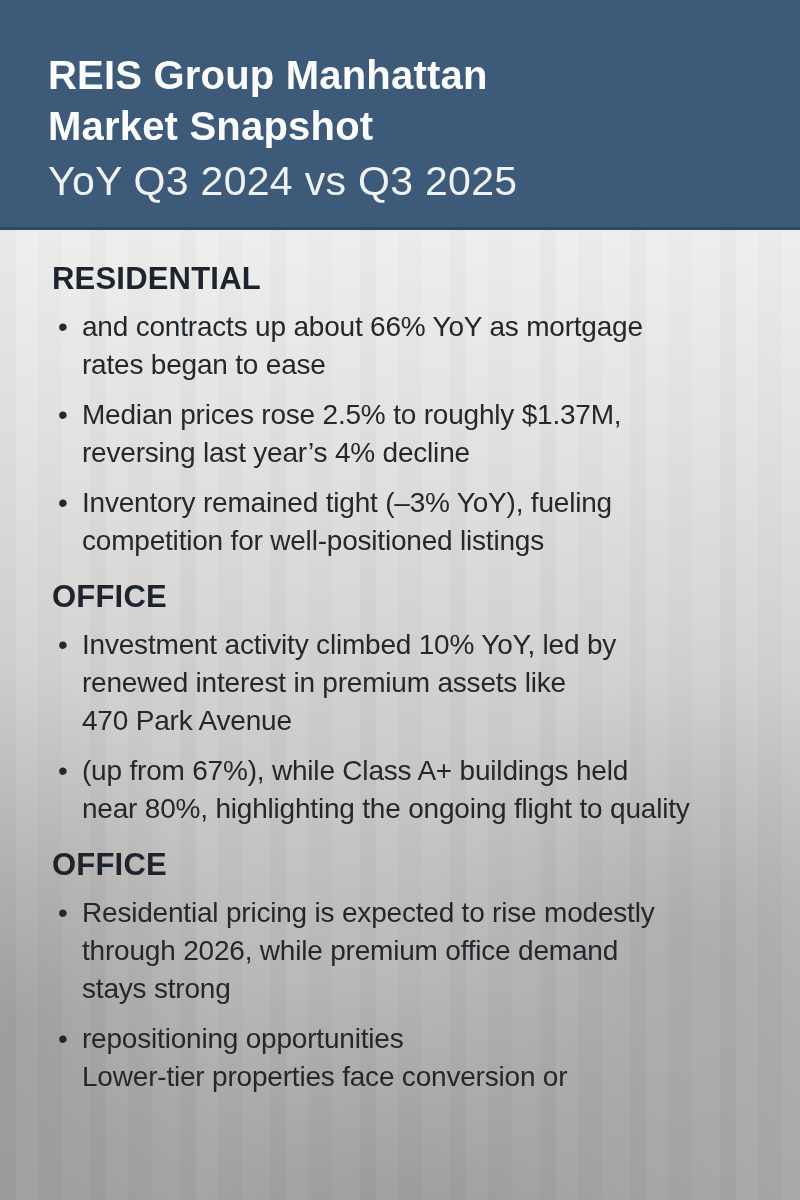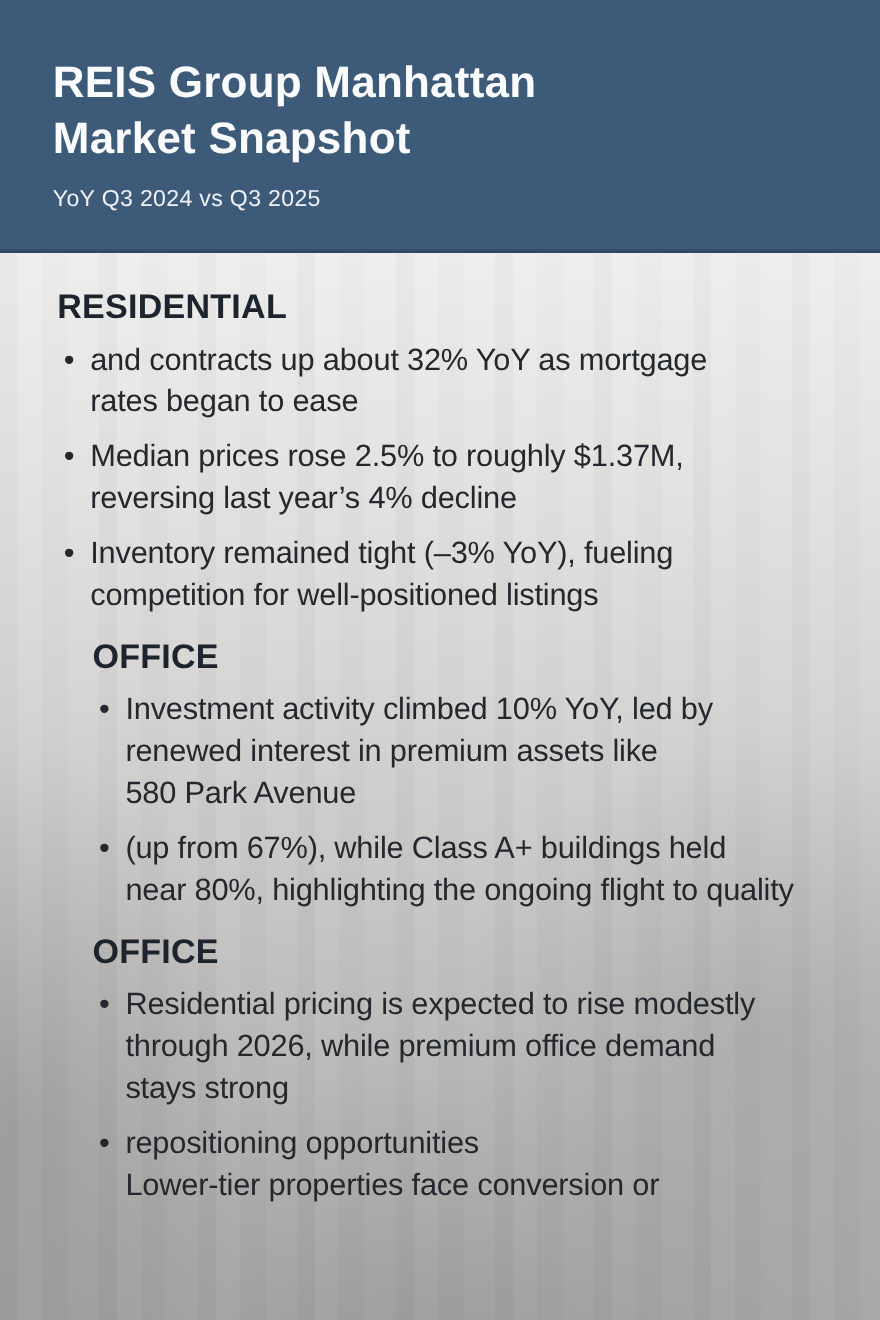--- a/index.html
+++ b/index.html
@@ -41,34 +41,34 @@
     margin: 0;
     font-size: 40px;
     line-height: 51px;
     font-weight: 700;
     letter-spacing: 0.2px;
     color: #fafbfc;
   }
   .hero h1 .t-line { display: block; }
   .hero .subtitle {
     margin: 11px 0 0 0;
-    font-size: 21px;
+    font-size: 41px;
     line-height: 36px;
     font-weight: 400;
     letter-spacing: 0.3px;
     color: #eef2f6;
   }
 
   
   .content {
     box-sizing: border-box;
     padding: 30px 36px 0 52px;
   }
   .section { margin: 0; }
-  .section + .section { margin-top: 18px; margin-left: 32px; }
+  .section + .section { margin-top: 18px; }
   .section h2 {
     margin: 0 0 10px 0;
     font-size: 31px;
     line-height: 38px;
     font-weight: 700;
     letter-spacing: 0.2px;
     color: #1d242e;
   }
   ul.bullets {
     list-style: none;
@@ -115,21 +115,21 @@
   </header>
 
   <main class="content">
 
     <section class="section">
       <h2>RESIDENTIAL</h2>
       <ul class="bullets">
         <li>
           <span class="dot">•</span>
           <span class="lines">
-            <span class="bl">and contracts up about 32% YoY as mortgage</span>
+            <span class="bl">and contracts up about 66% YoY as mortgage</span>
             <span class="bl">rates began to ease</span>
           </span>
         </li>
         <li>
           <span class="dot">•</span>
           <span class="lines">
             <span class="bl">Median prices rose 2.5% to roughly $1.37M,</span>
             <span class="bl">reversing last year’s 4% decline</span>
           </span>
         </li>
@@ -144,21 +144,21 @@
     </section>
 
     <section class="section">
       <h2>OFFICE</h2>
       <ul class="bullets">
         <li>
           <span class="dot">•</span>
           <span class="lines">
             <span class="bl">Investment activity climbed 10% YoY, led by</span>
             <span class="bl">renewed interest in premium assets like</span>
-            <span class="bl">580 Park Avenue</span>
+            <span class="bl">470 Park Avenue</span>
           </span>
         </li>
         <li>
           <span class="dot">•</span>
           <span class="lines">
             <span class="bl">(up from 67%), while Class A+ buildings held</span>
             <span class="bl">near 80%, highlighting the ongoing flight to quality</span>
           </span>
         </li>
       </ul>

